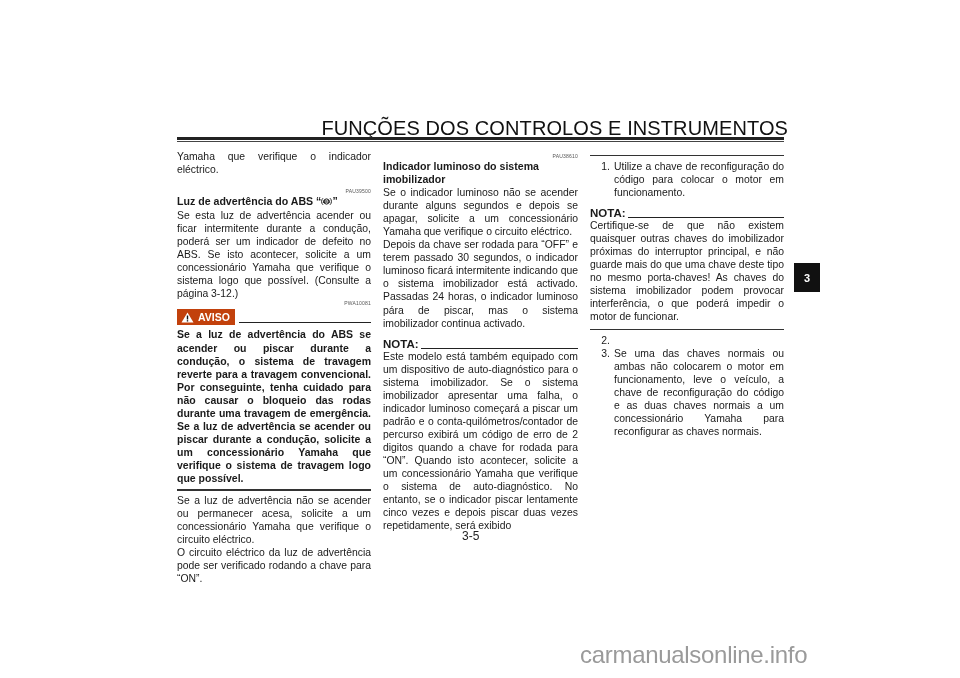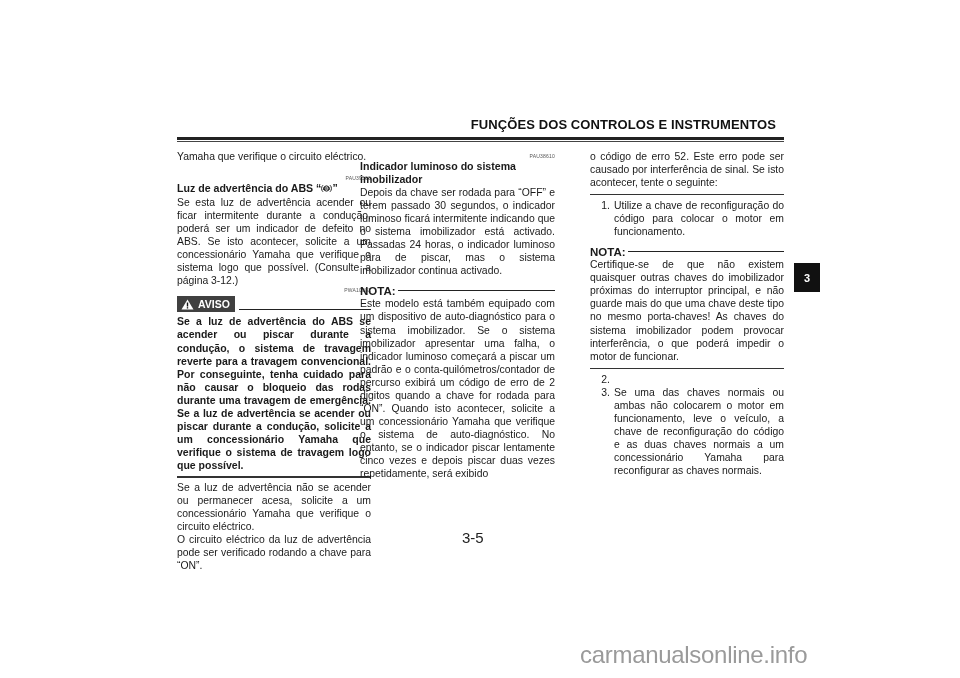--- a/index.html
+++ b/index.html
@@ -1,58 +1,58 @@
 <!DOCTYPE html>
 <html><head>
 <meta charset="utf-8">
 <style>
   html, body { margin: 0; padding: 0; background: #ffffff; }
   body { width: 960px; height: 678px; position: relative; overflow: hidden;
          font-family: "Liberation Sans", sans-serif; color: #1a1a1a; }
-  .title { position: absolute; right: 184px; top: 117px; font-size: 13px; font-weight: bold;
+  .title { position: absolute; right: 172px; top: 117px; font-size: 20px; font-weight: normal;
            letter-spacing: 0.1px; color: #111; white-space: nowrap; }
   .rule-thick { position: absolute; left: 177px; width: 607px; top: 137px; height: 3px; background: #222; }
   .rule-thin { position: absolute; left: 177px; width: 607px; top: 141px; height: 1px; background: #444; }
   .col { position: absolute; font-size: 10.4px; line-height: 13.05px; }
   .col1 { left: 177px; top: 150px; width: 194px; }
-  .col2 { left: 360px; top: 150px; width: 195px; }
+  .col2 { left: 383px; top: 150px; width: 195px; }
   .col3 { left: 590px; top: 150px; width: 194px; }
   .p { text-align: justify; margin: 0; }
   .code { font-size: 5px; color: #555; text-align: right; line-height: 7px; margin-top: 8px; letter-spacing: 0.2px; }
   .h { font-weight: bold; margin: 0; font-size: 10.6px; }
   .warn-head { display: flex; align-items: flex-end; margin-top: 2px; height: 16px; }
-  .warn-box { background: #404040; color: #fff; font-weight: bold; font-size: 10.5px; padding: 1px 5px 1px 4px;
+  .warn-box { background: #c2410c; color: #fff; font-weight: bold; font-size: 10.5px; padding: 1px 5px 1px 4px;
               display: flex; align-items: center; gap: 4px; height: 14px; }
   .warn-box svg { display: block; }
   .warn-line { flex: 1; border-bottom: 1px solid #222; margin-left: 4px; margin-bottom: 2px; }
   .bold { font-weight: bold; }
   .hr { border-top: 2px solid #333; margin: 4px 0 3px 0; }
   .hr1 { border-top: 1px solid #333; margin: 5px 0 4px 0; }
-  .nota-head { display: flex; align-items: center; margin-top: 8px; }
+  .nota-head { display: flex; align-items: flex-end; margin-top: 8px; }
   .nota-head .lbl { font-weight: bold; font-size: 11.5px; line-height: 12px; }
   .nota-head .line { flex: 1; border-bottom: 1px solid #222; margin-left: 2px; margin-bottom: 1px; }
   .ol { margin: 0; padding: 0; list-style: none; }
   .ol li { display: flex; text-align: justify; }
   .ol li .n { width: 24px; flex: none; text-align: right; padding-right: 4px; box-sizing: border-box; }
   .ol li .t { flex: 1; }
   .tab { position: absolute; left: 794px; top: 263px; width: 26px; height: 29px; background: #111;
          color: #fff; font-weight: bold; font-size: 11px; display: flex; align-items: center; justify-content: center; }
-  .pagenum { position: absolute; left: 462px; top: 529px; font-size: 15px; color: #222; }
+  .pagenum { position: absolute; left: 462px; top: 529px; font-size: 12px; color: #222; }
   .watermark { position: absolute; left: 580px; top: 641px; font-size: 24px; color: #9a9a9a; letter-spacing: -0.3px;
                white-space: nowrap; }
 </style>
 </head>
 <body>
 
 <div class="title">FUNÇÕES DOS CONTROLOS E INSTRUMENTOS</div>
 <div class="rule-thick"></div>
 <div class="rule-thin"></div>
 
 <div class="col col1">
-  <p class="p">Yamaha que verifique o circuito eléctrico.</p>
+  <p class="p">Yamaha que verifique o indicador eléctrico.</p>
   <div class="code" style="margin-top:12px">PAU39500</div>
   <p class="h"><span>Luz de advertência do ABS “</span><span style="display:inline-block;vertical-align:-1px;"><svg width="11" height="9" viewBox="0 0 11 9">
           <circle cx="5.5" cy="4.5" r="2.6" fill="none" stroke="#111" stroke-width="1"></circle>
           <path d="M2 1.2 A4.5 4.5 0 0 0 2 7.8 M9 1.2 A4.5 4.5 0 0 1 9 7.8" fill="none" stroke="#111" stroke-width="0.9"></path>
           <text x="5.5" y="6" font-size="3.5" text-anchor="middle" font-family="Liberation Sans, sans-serif" fill="#111">ABS</text>
         </svg></span><span>”</span></p>
   <p class="p">Se esta luz de advertência acender ou ficar intermitente durante a condução, poderá ser um indicador de defeito no ABS. Se isto acontecer, solicite a um concessionário Yamaha que verifique o sistema logo que possível. (Consulte a página 3-12.)</p>
   <div class="code" style="margin-top:0">PWA10081</div>
   <div class="warn-head">
     <div class="warn-box">
@@ -67,30 +67,30 @@
   </div>
   <p class="p bold" style="margin-top:3px;font-size:10.5px">Se a luz de advertência do ABS se acender ou piscar durante a condução, o sistema de travagem reverte para a travagem convencional. Por conseguinte, tenha cuidado para não causar o bloqueio das rodas durante uma travagem de emergência. Se a luz de advertência se acender ou piscar durante a condução, solicite a um concessionário Yamaha que verifique o sistema de travagem logo que possível.</p>
   <div class="hr"></div>
   <p class="p">Se a luz de advertência não se acender ou permanecer acesa, solicite a um concessionário Yamaha que verifique o circuito eléctrico.</p>
   <p class="p">O circuito eléctrico da luz de advertência pode ser verificado rodando a chave para “ON”.</p>
 </div>
 
 <div class="col col2">
   <div class="code" style="margin-top:3px">PAU38610</div>
   <p class="h">Indicador luminoso do sistema imobilizador</p>
+  <p class="p">Se o indicador luminoso não se acender durante alguns segundos e depois se apagar, solicite a um concessionário Yamaha que verifique o circuito eléctrico.</p>
   <p class="p">Depois da chave ser rodada para “OFF” e terem passado 30 segundos, o indicador luminoso ficará intermitente indicando que o sistema imobilizador está activado. Passadas 24 horas, o indicador luminoso pára de piscar, mas o sistema imobilizador continua activado.</p>
   <div class="nota-head">
     <span class="lbl">NOTA:</span>
     <span class="line"></span>
   </div>
   <p class="p">Este modelo está também equipado com um dispositivo de auto-diagnóstico para o sistema imobilizador. Se o sistema imobilizador apresentar uma falha, o indicador luminoso começará a piscar um padrão e o conta-quilómetros/contador de percurso exibirá um código de erro de 2 digitos quando a chave for rodada para “ON”. Quando isto acontecer, solicite a um concessionário Yamaha que verifique o sistema de auto-diagnóstico. No entanto, se o indicador piscar lentamente cinco vezes e depois piscar duas vezes repetidamente, será exibido</p>
 </div>
 
 <div class="col col3">
-  <p class="p">o código de erro 52. Este erro pode ser causado por interferência de sinal. Se isto acontecer, tente o seguinte:</p>
   <div class="hr1"></div>
   <ul class="ol">
     <li>
         <span class="n">1.</span>
         <span class="t">Utilize a chave de reconfiguração do código para colocar o motor em funcionamento.</span>
       </li>
   </ul>
   <div class="nota-head">
     <span class="lbl">NOTA:</span>
     <span class="line"></span>

